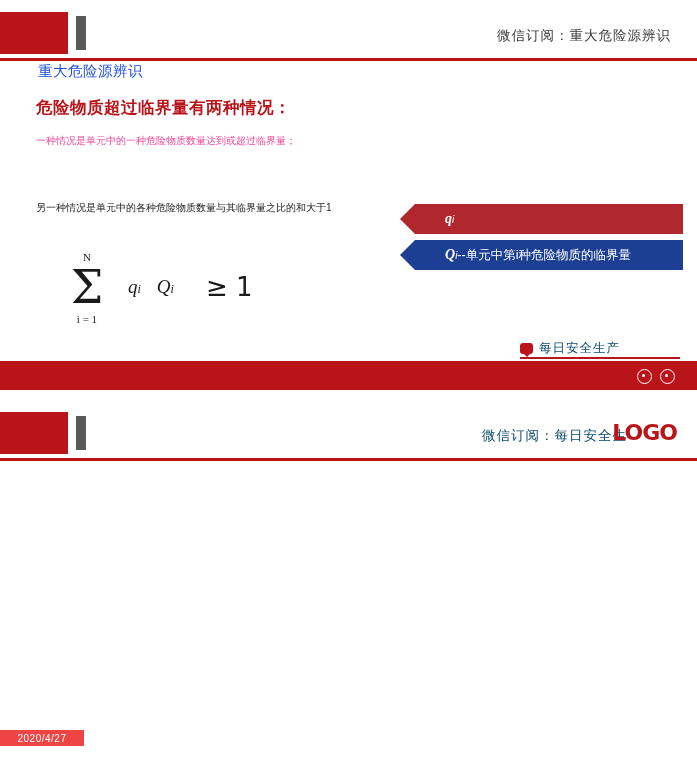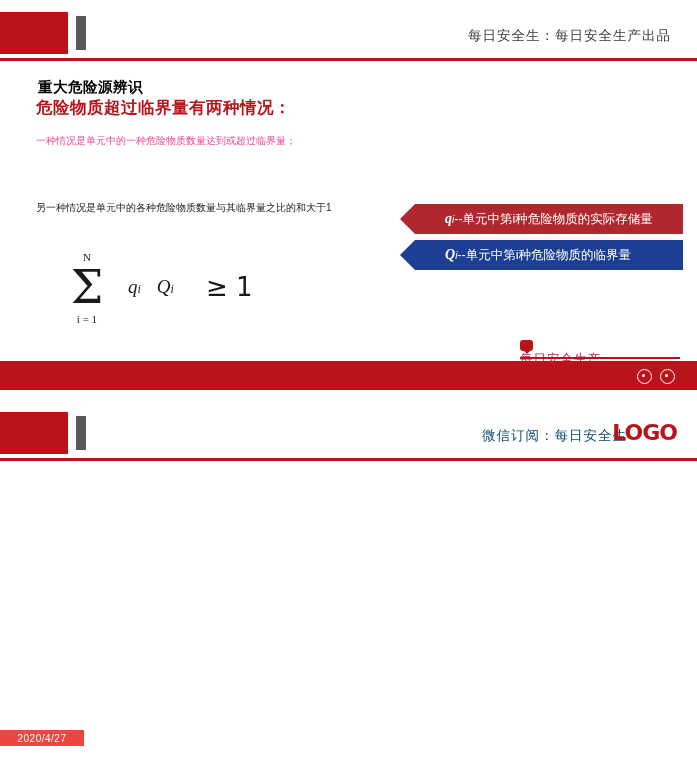--- a/index.html
+++ b/index.html
@@ -6,21 +6,21 @@
   body{width:697px;height:779px;font-family:"Liberation Sans","DejaVu Sans",sans-serif;}
   .page{position:relative;width:697px;height:779px;overflow:hidden;background:#fff;}
 
   
   .slide1{position:absolute;left:0;top:0;width:697px;height:390px;background:#fff;}
   .s1-redblock{position:absolute;left:0;top:12px;width:68px;height:42px;background:#b91419;}
   .s1-graybar{position:absolute;left:76px;top:16px;width:10px;height:34px;background:#58595b;}
   .s1-title{position:absolute;left:96px;top:20px;font-size:21px;font-weight:bold;color:#1a1a1a;letter-spacing:1px;}
   .s1-topright{position:absolute;right:26px;top:27px;font-size:13.5px;color:#3a3a3a;letter-spacing:1px;}
   .s1-underline{position:absolute;left:0;top:58px;width:697px;height:3px;background:#b91419;}
-  .s1-sub{position:absolute;left:38px;top:78px;font-size:14.5px;font-weight:bold;color:#000000;letter-spacing:.5px;}
+  .s1-sub{position:absolute;left:38px;top:62px;font-size:14.5px;font-weight:normal;color:#1d4ed8;letter-spacing:.5px;}
 
   .s1-head{position:absolute;left:36px;top:97px;font-size:16.5px;font-weight:bold;color:#b91419;letter-spacing:.5px;}
   .s1-p1{position:absolute;left:36px;top:130px;width:330px;font-size:10px;color:#ec4899;line-height:21px;}
   .s1-p2{position:absolute;left:36px;top:192px;width:330px;font-size:10px;color:#1a1a1a;line-height:31px;}
 
   
   .formula{position:absolute;left:60px;top:252px;height:70px;display:flex;align-items:center;font-family:"Liberation Serif","DejaVu Serif",serif;color:#1a1a1a;}
   .sigma-wrap{position:relative;display:inline-block;text-align:center;width:54px;}
   .sigma-top{font-size:11px;line-height:12px;}
   .sigma-ch{font-size:46px;line-height:44px;font-family:"DejaVu Serif",serif;}
@@ -37,21 +37,21 @@
   .callout::before{content:"";position:absolute;left:-15px;top:0;width:0;height:0;border-top:15px solid transparent;border-bottom:15px solid transparent;}
   .c1{left:415px;top:204px;width:268px;background:#b0282d;}
   .c1::before{border-right:15px solid #b0282d;}
   .c2{left:415px;top:240px;width:268px;background:#1c3f94;}
   .c2::before{border-right:15px solid #1c3f94;}
   .c3{left:415px;top:276px;width:268px;background:#6d6e71;}
   .c3::before{border-right:15px solid #6d6e71;}
   .callout .ital{font-style:italic;font-weight:bold;font-family:"Liberation Serif",serif;font-size:14px;}
   .callout .subi{font-style:italic;font-size:10px;vertical-align:sub;}
 
-  .s1-wxline{position:absolute;left:520px;top:340px;font-size:12.5px;color:#be185d;letter-spacing:1px;display:flex;align-items:flex-start;flex-direction:column;}
+  .s1-wxline{position:absolute;left:520px;top:340px;font-size:12.5px;color:#0c4a6e;letter-spacing:1px;display:flex;align-items:center;}
   .wx-icon{display:inline-block;width:13px;height:11px;background:#b91419;border-radius:3px;margin-right:6px;position:relative;}
   .wx-icon::after{content:"";position:absolute;left:3px;bottom:-3px;border-left:4px solid transparent;border-right:4px solid transparent;border-top:4px solid #b91419;}
   .s1-redline{position:absolute;left:520px;top:357px;width:160px;height:2px;background:#b91419;}
   .s1-footer{position:absolute;left:0;top:361px;width:697px;height:29px;background:#b91419;}
   .dots{position:absolute;display:flex;gap:8px;align-items:center;}
   .dot{width:13px;height:13px;border-radius:50%;border:1.5px solid #fff;position:relative;}
   .dot::after{content:"";position:absolute;left:4px;top:4px;width:3px;height:3px;border-radius:50%;background:#fff;}
   .s1-dots{right:22px;top:369px;}
 
   
@@ -65,21 +65,21 @@
   .s2-date{position:absolute;left:0;top:330px;width:84px;height:16px;background:#ef4444;color:#fff;font-size:10px;display:flex;align-items:center;justify-content:center;letter-spacing:.5px;}
 </style>
 </head>
 <body>
 
 <div class="page">
 
   <div class="slide1">
     <div class="s1-redblock"></div>
     <div class="s1-graybar"></div>
-    <div class="s1-topright">每日安全生：每日安全生产出品</div>
+    <div class="s1-topright">微信订阅：重大危险源辨识</div>
     <div class="s1-underline"></div>
     <div class="s1-sub">重大危险源辨识</div>
 
     <div class="s1-head">危险物质超过临界量有两种情况：</div>
     <div class="s1-p1">一种情况是单元中的一种危险物质数量达到或超过临界量；</div>
     <div class="s1-p2">另一种情况是单元中的各种危险物质数量与其临界量之比的和大于1</div>
 
     <div class="formula">
       <span class="sigma-wrap">
         <span class="sigma-top">N</span><br>
@@ -90,21 +90,20 @@
         <span class="num"><span>q</span><span class="sub-i">i</span></span>
         <span class="bar"></span>
         <span class="den"><span>Q</span><span class="sub-i">i</span></span>
       </span>
       <span class="geq">≥ 1</span>
     </div>
 
     <div class="callout c1">
       <span class="ital">q</span>
         <span class="subi">i</span>
-        <span>--单元中第i种危险物质的实际存储量</span>
     </div>
     <div class="callout c2">
       <span class="ital">Q</span>
         <span class="subi">i</span>
         <span>--单元中第i种危险物质的临界量</span>
     </div>
 
     <div class="s1-wxline">
       <span class="wx-icon"></span>
       <span>每日安全生产</span>

